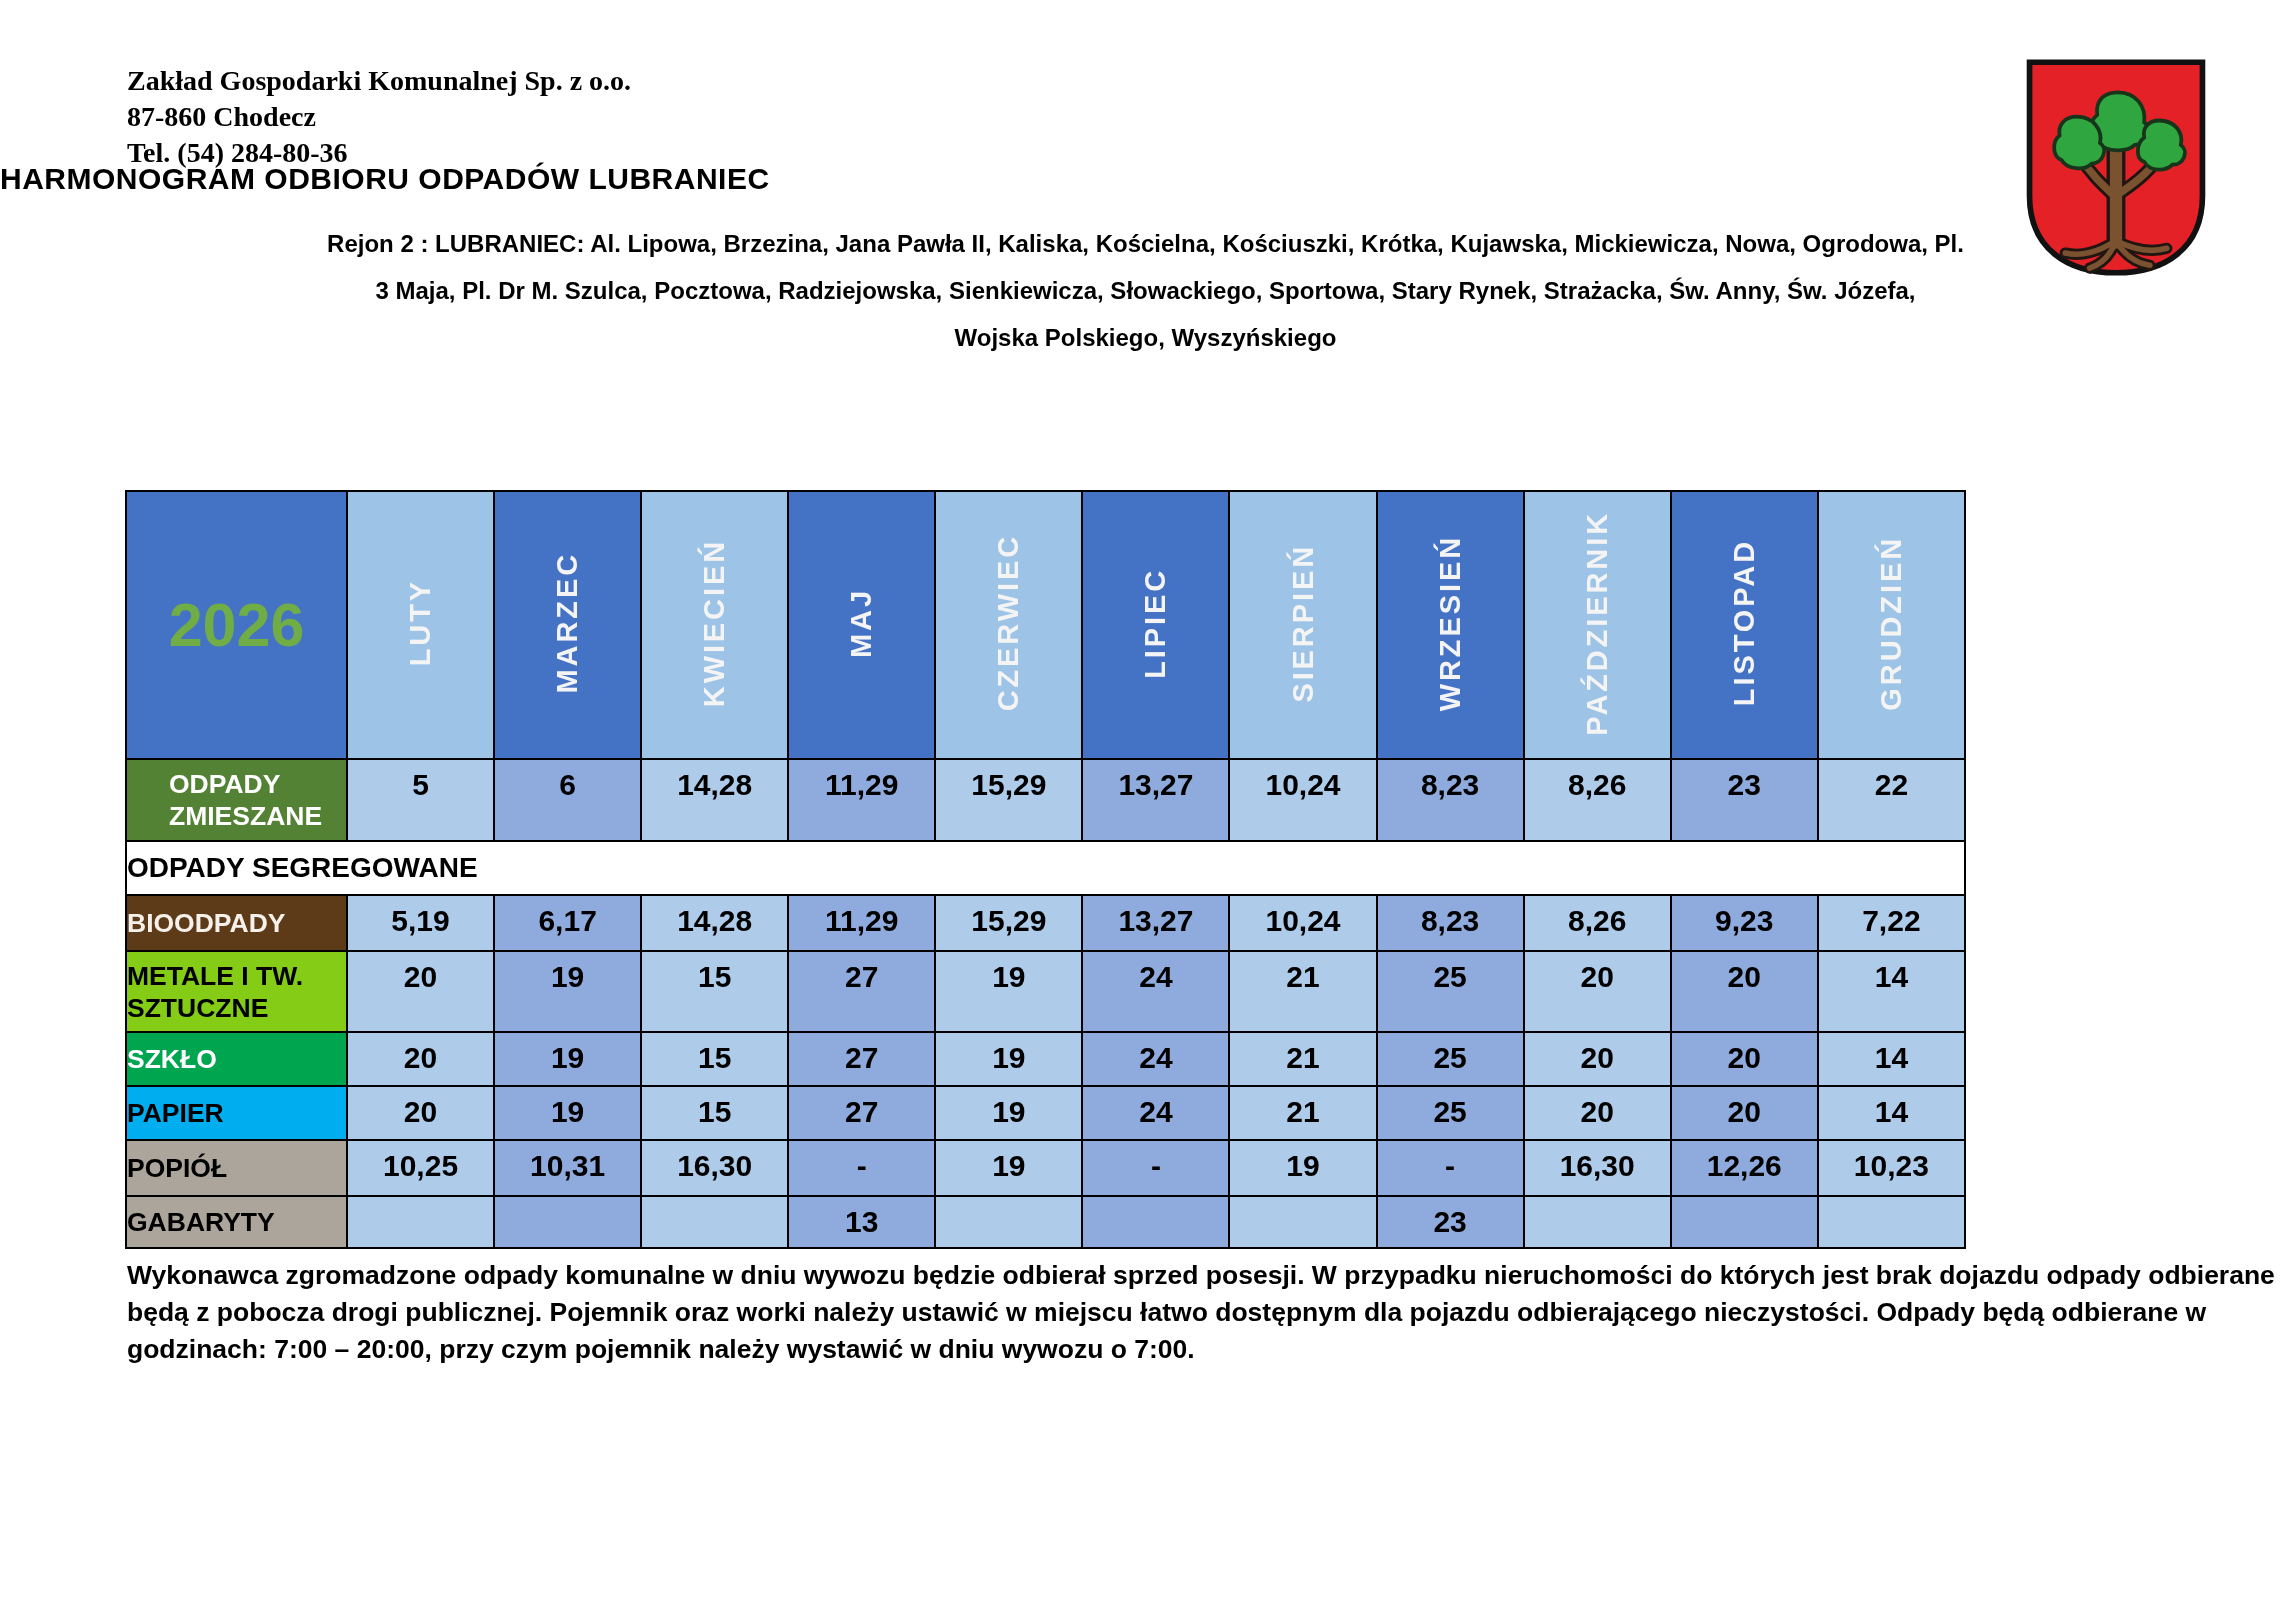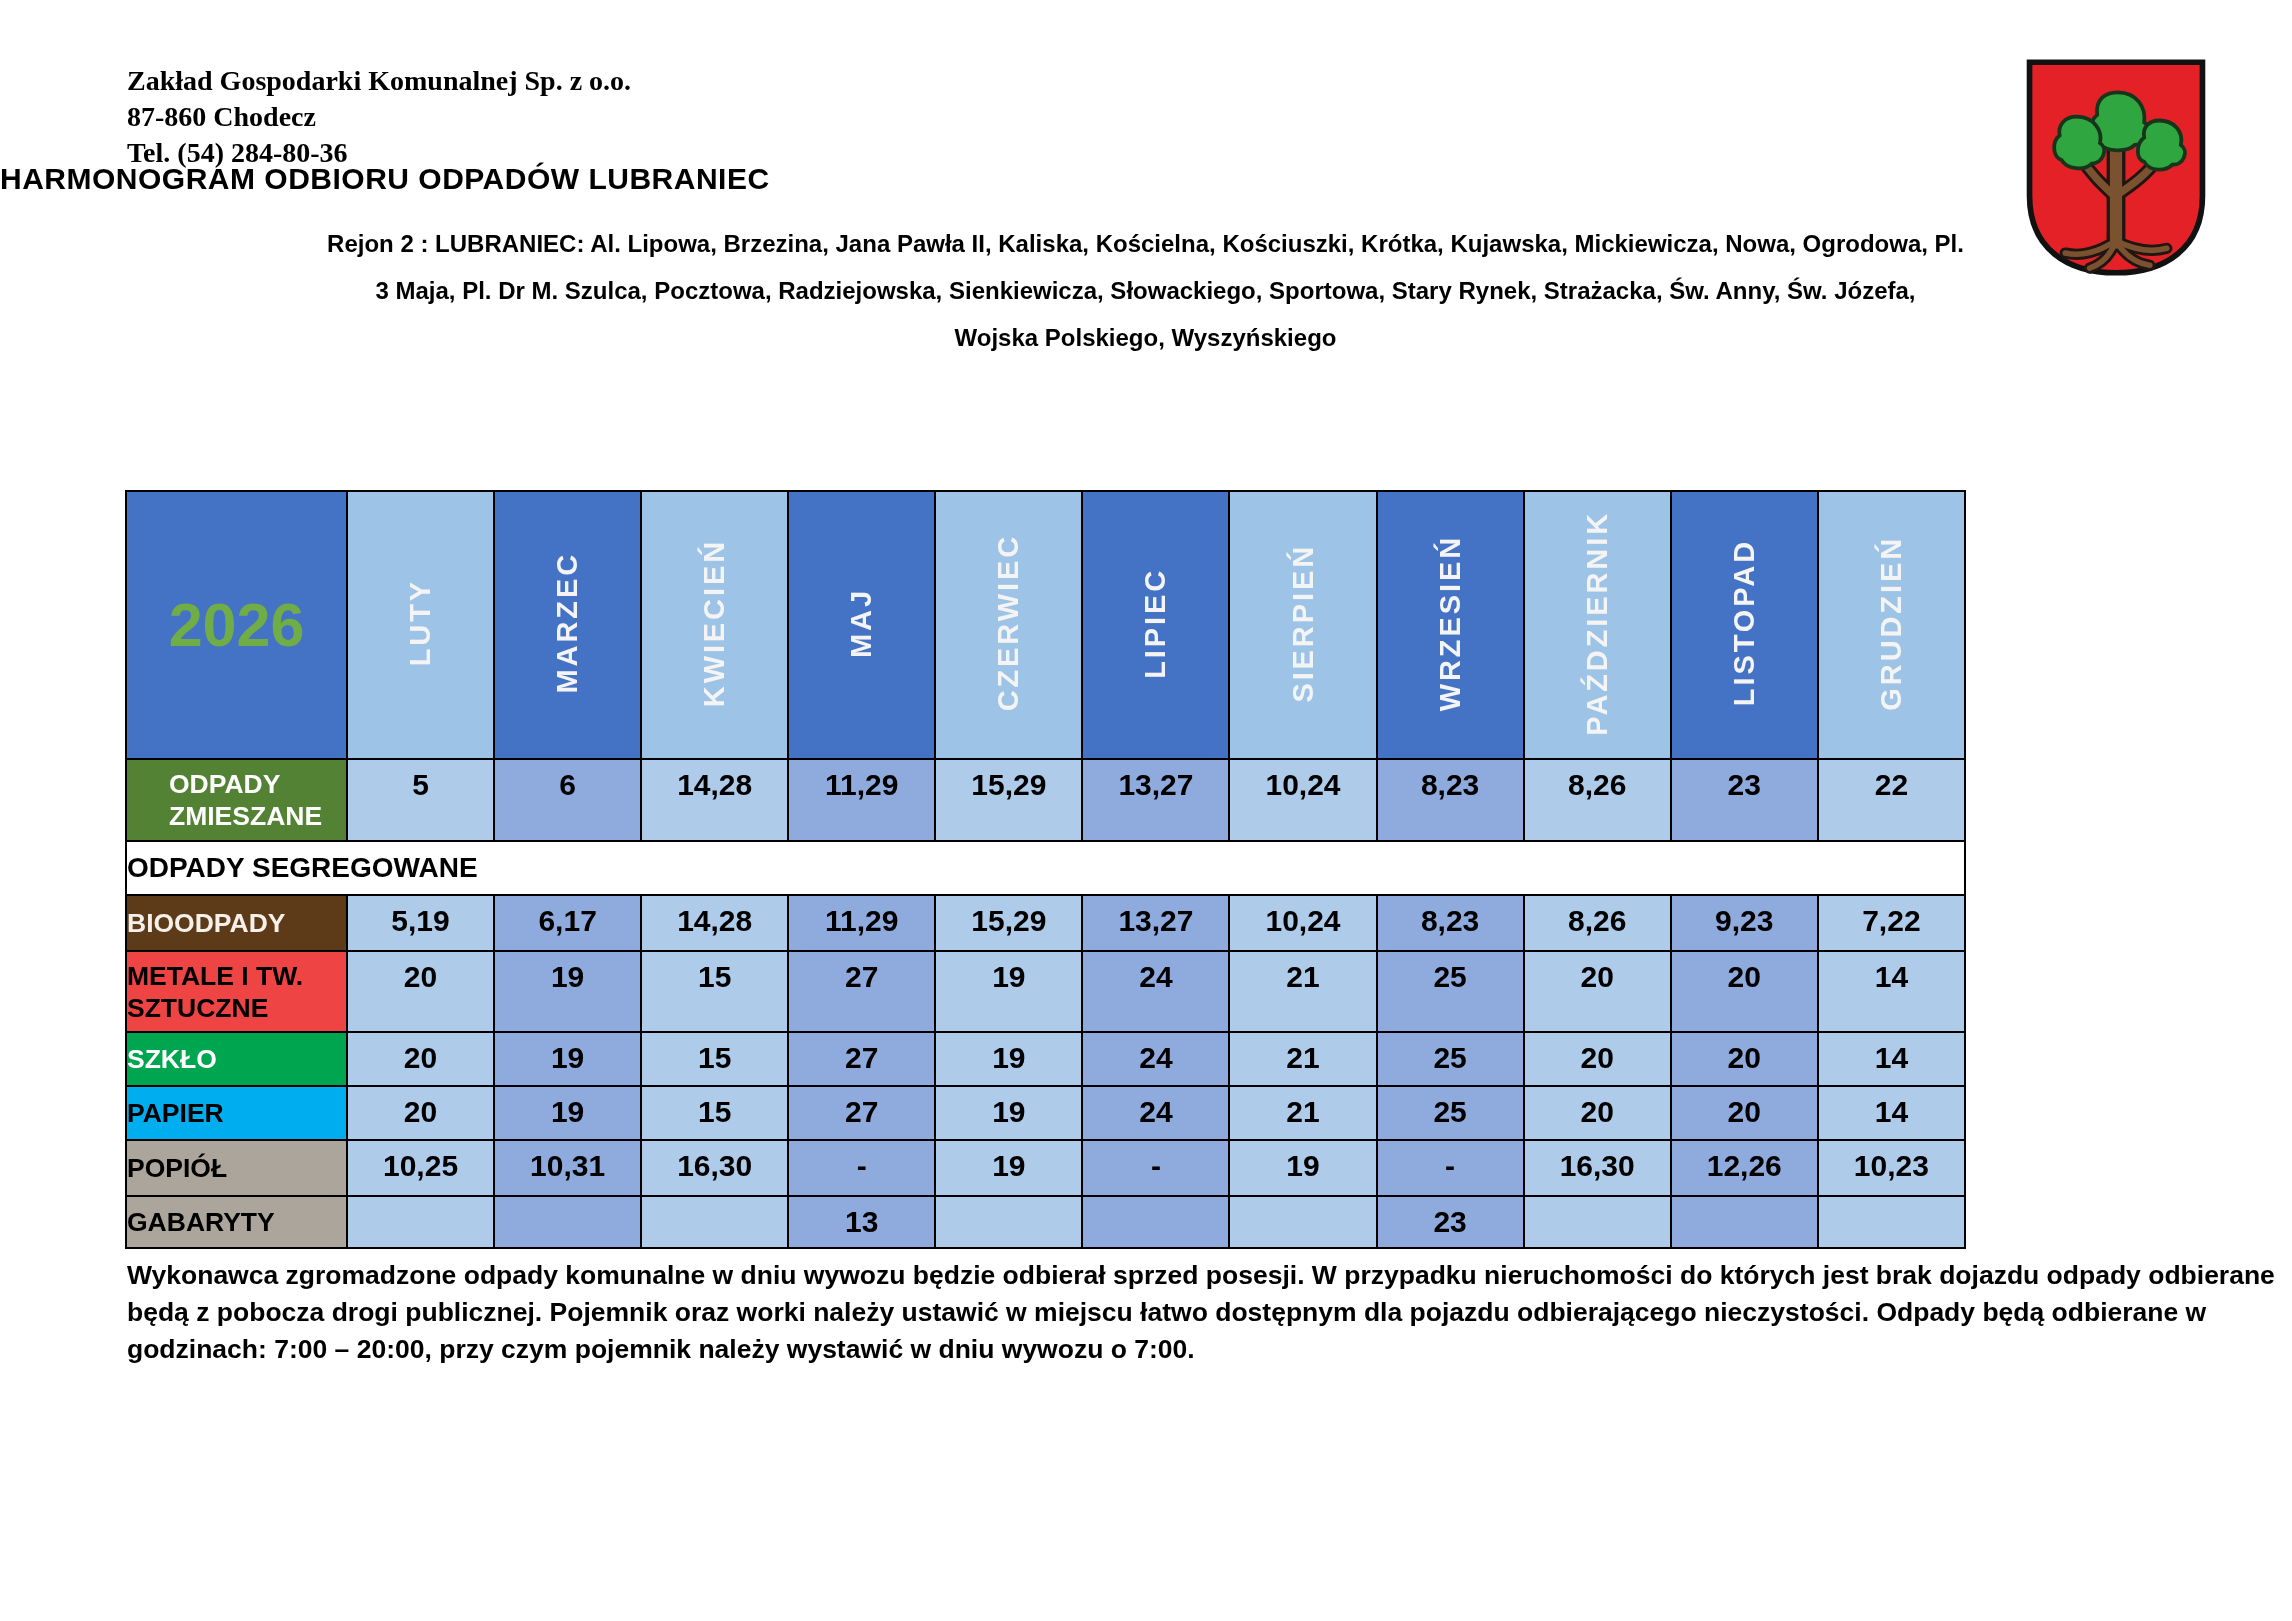--- a/index.html
+++ b/index.html
@@ -189,21 +189,21 @@
           <td class="val cdark">11,29</td>
           <td class="val clight">15,29</td>
           <td class="val cdark">13,27</td>
           <td class="val clight">10,24</td>
           <td class="val cdark">8,23</td>
           <td class="val clight">8,26</td>
           <td class="val cdark">9,23</td>
           <td class="val clight">7,22</td>
         </tr>
         <tr>
-          <th class="row-label" style="background: #ef4444; color: rgb(0, 0, 0);">METALE I TW. SZTUCZNE</th>
+          <th class="row-label" style="background: #84cc16; color: rgb(0, 0, 0);">METALE I TW. SZTUCZNE</th>
           <td class="val clight">20</td>
           <td class="val cdark">19</td>
           <td class="val clight">15</td>
           <td class="val cdark">27</td>
           <td class="val clight">19</td>
           <td class="val cdark">24</td>
           <td class="val clight">21</td>
           <td class="val cdark">25</td>
           <td class="val clight">20</td>
           <td class="val cdark">20</td>

